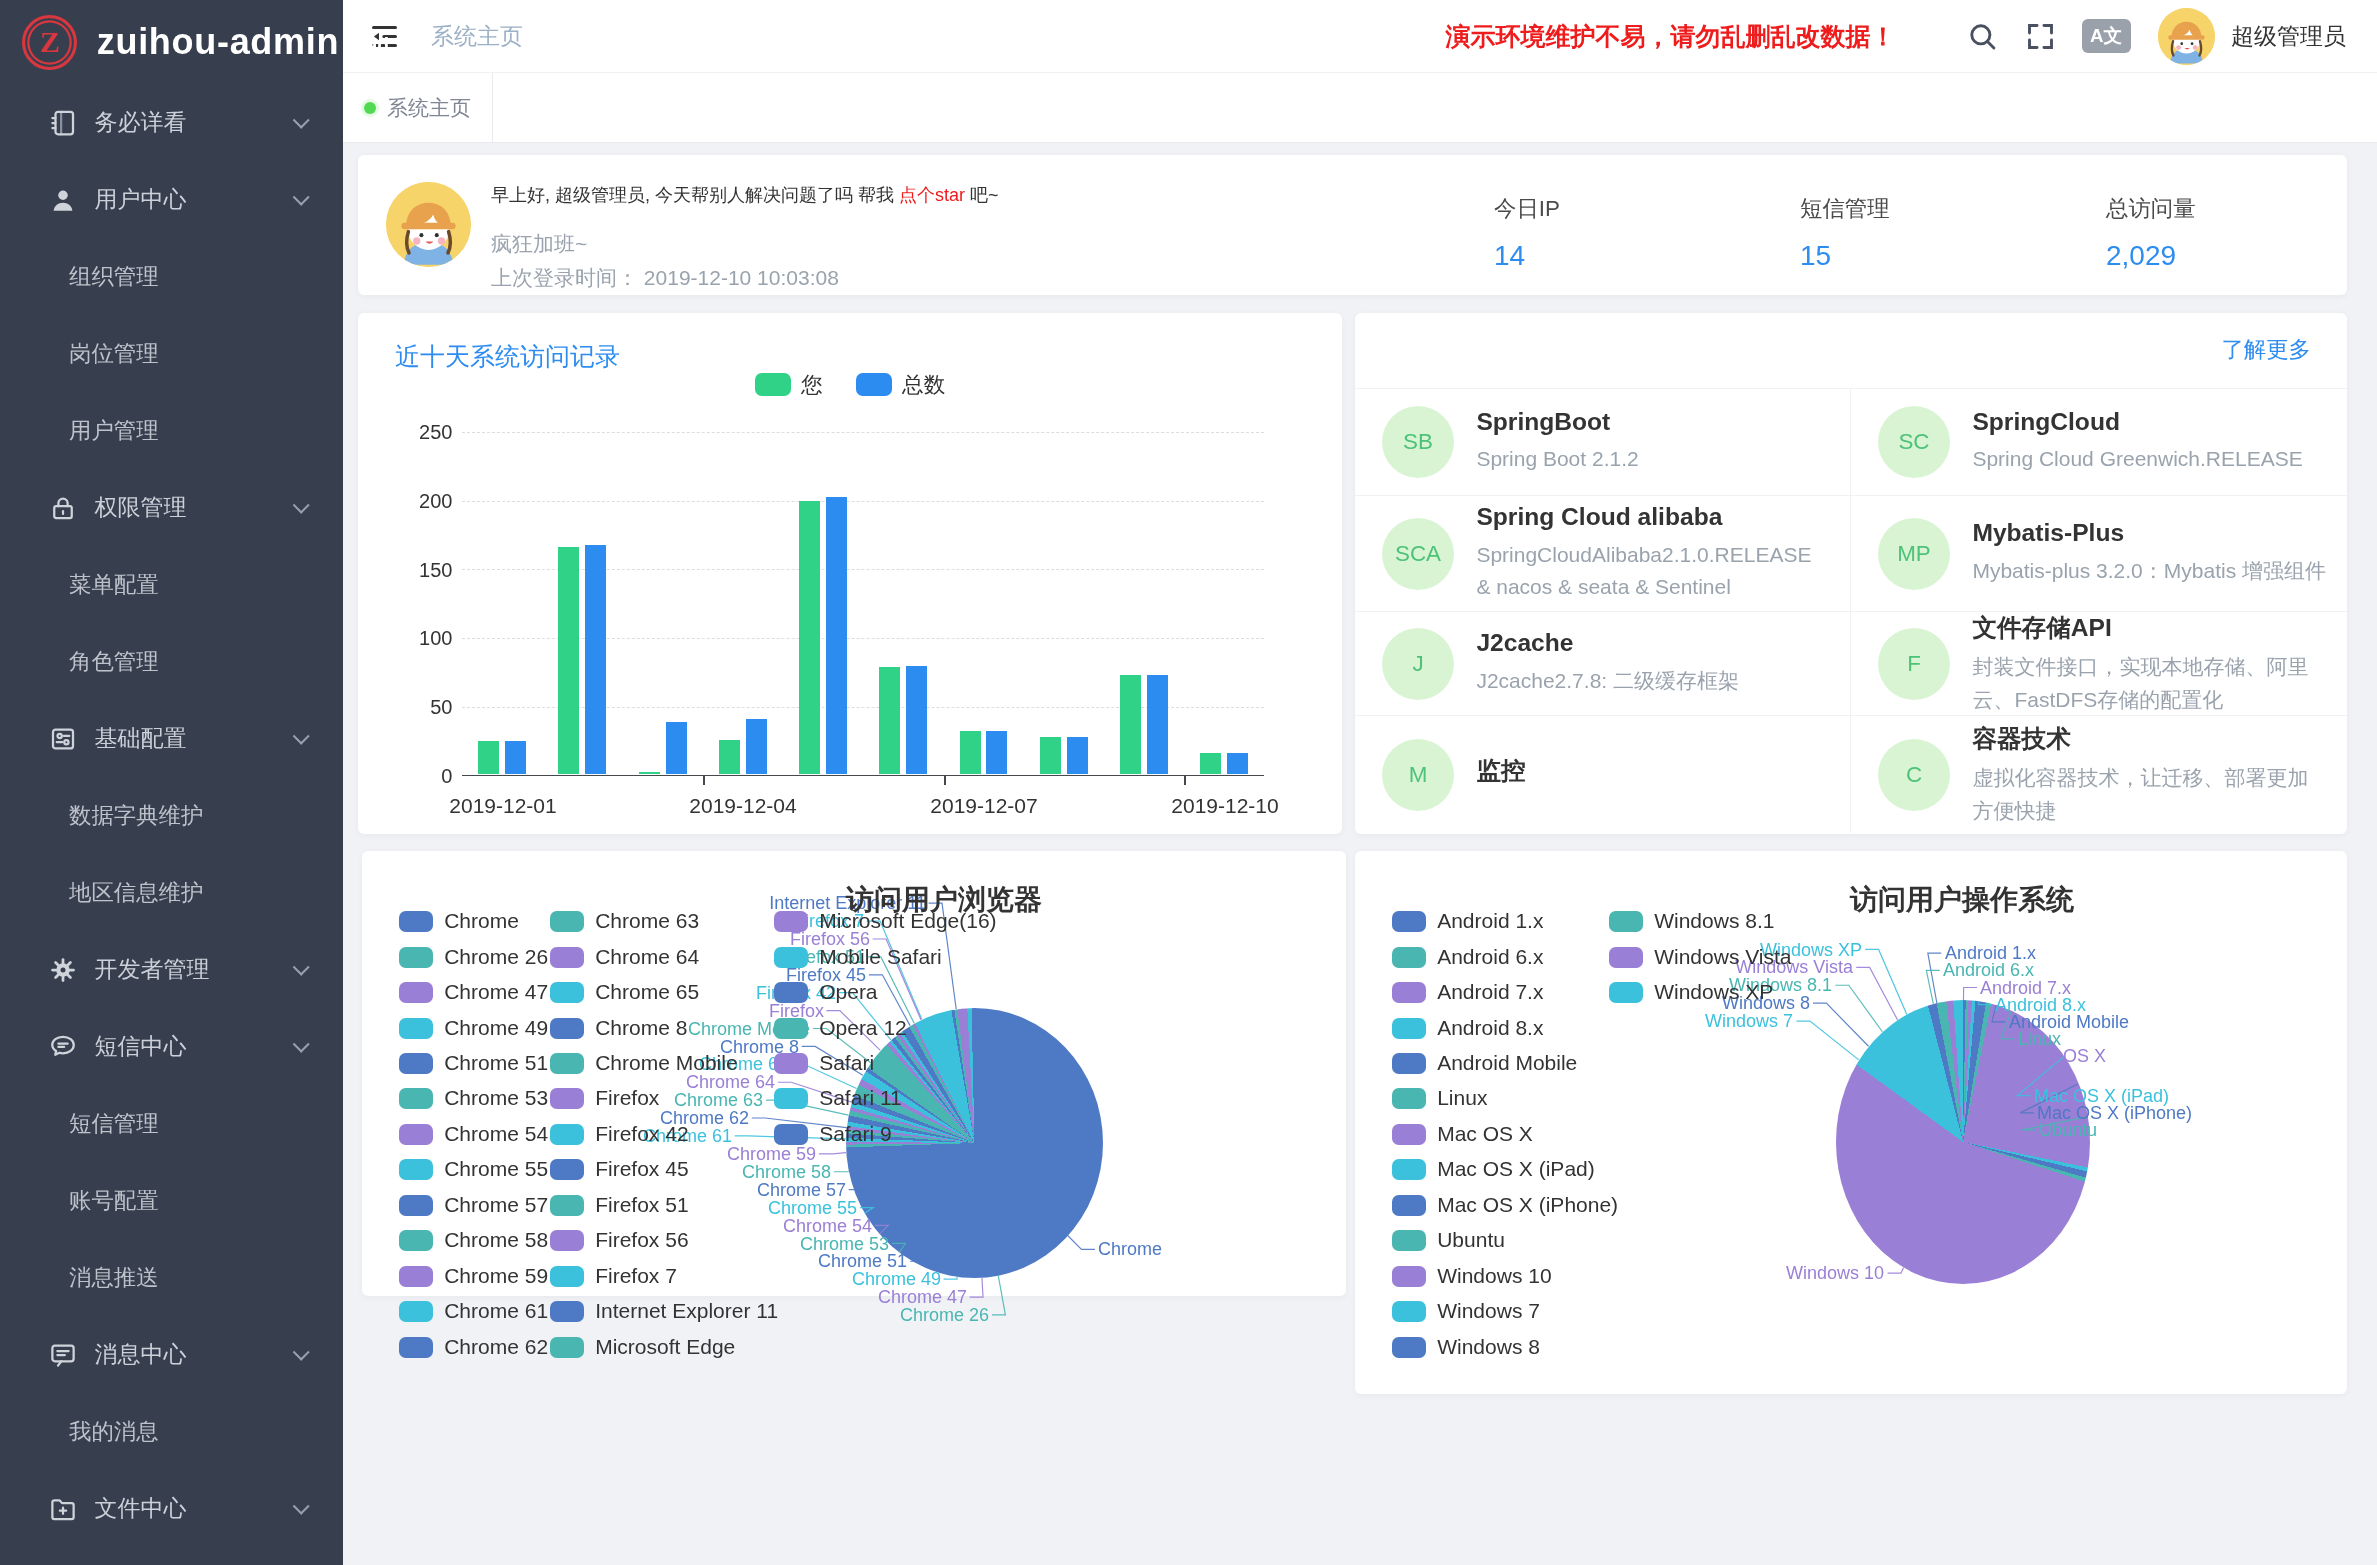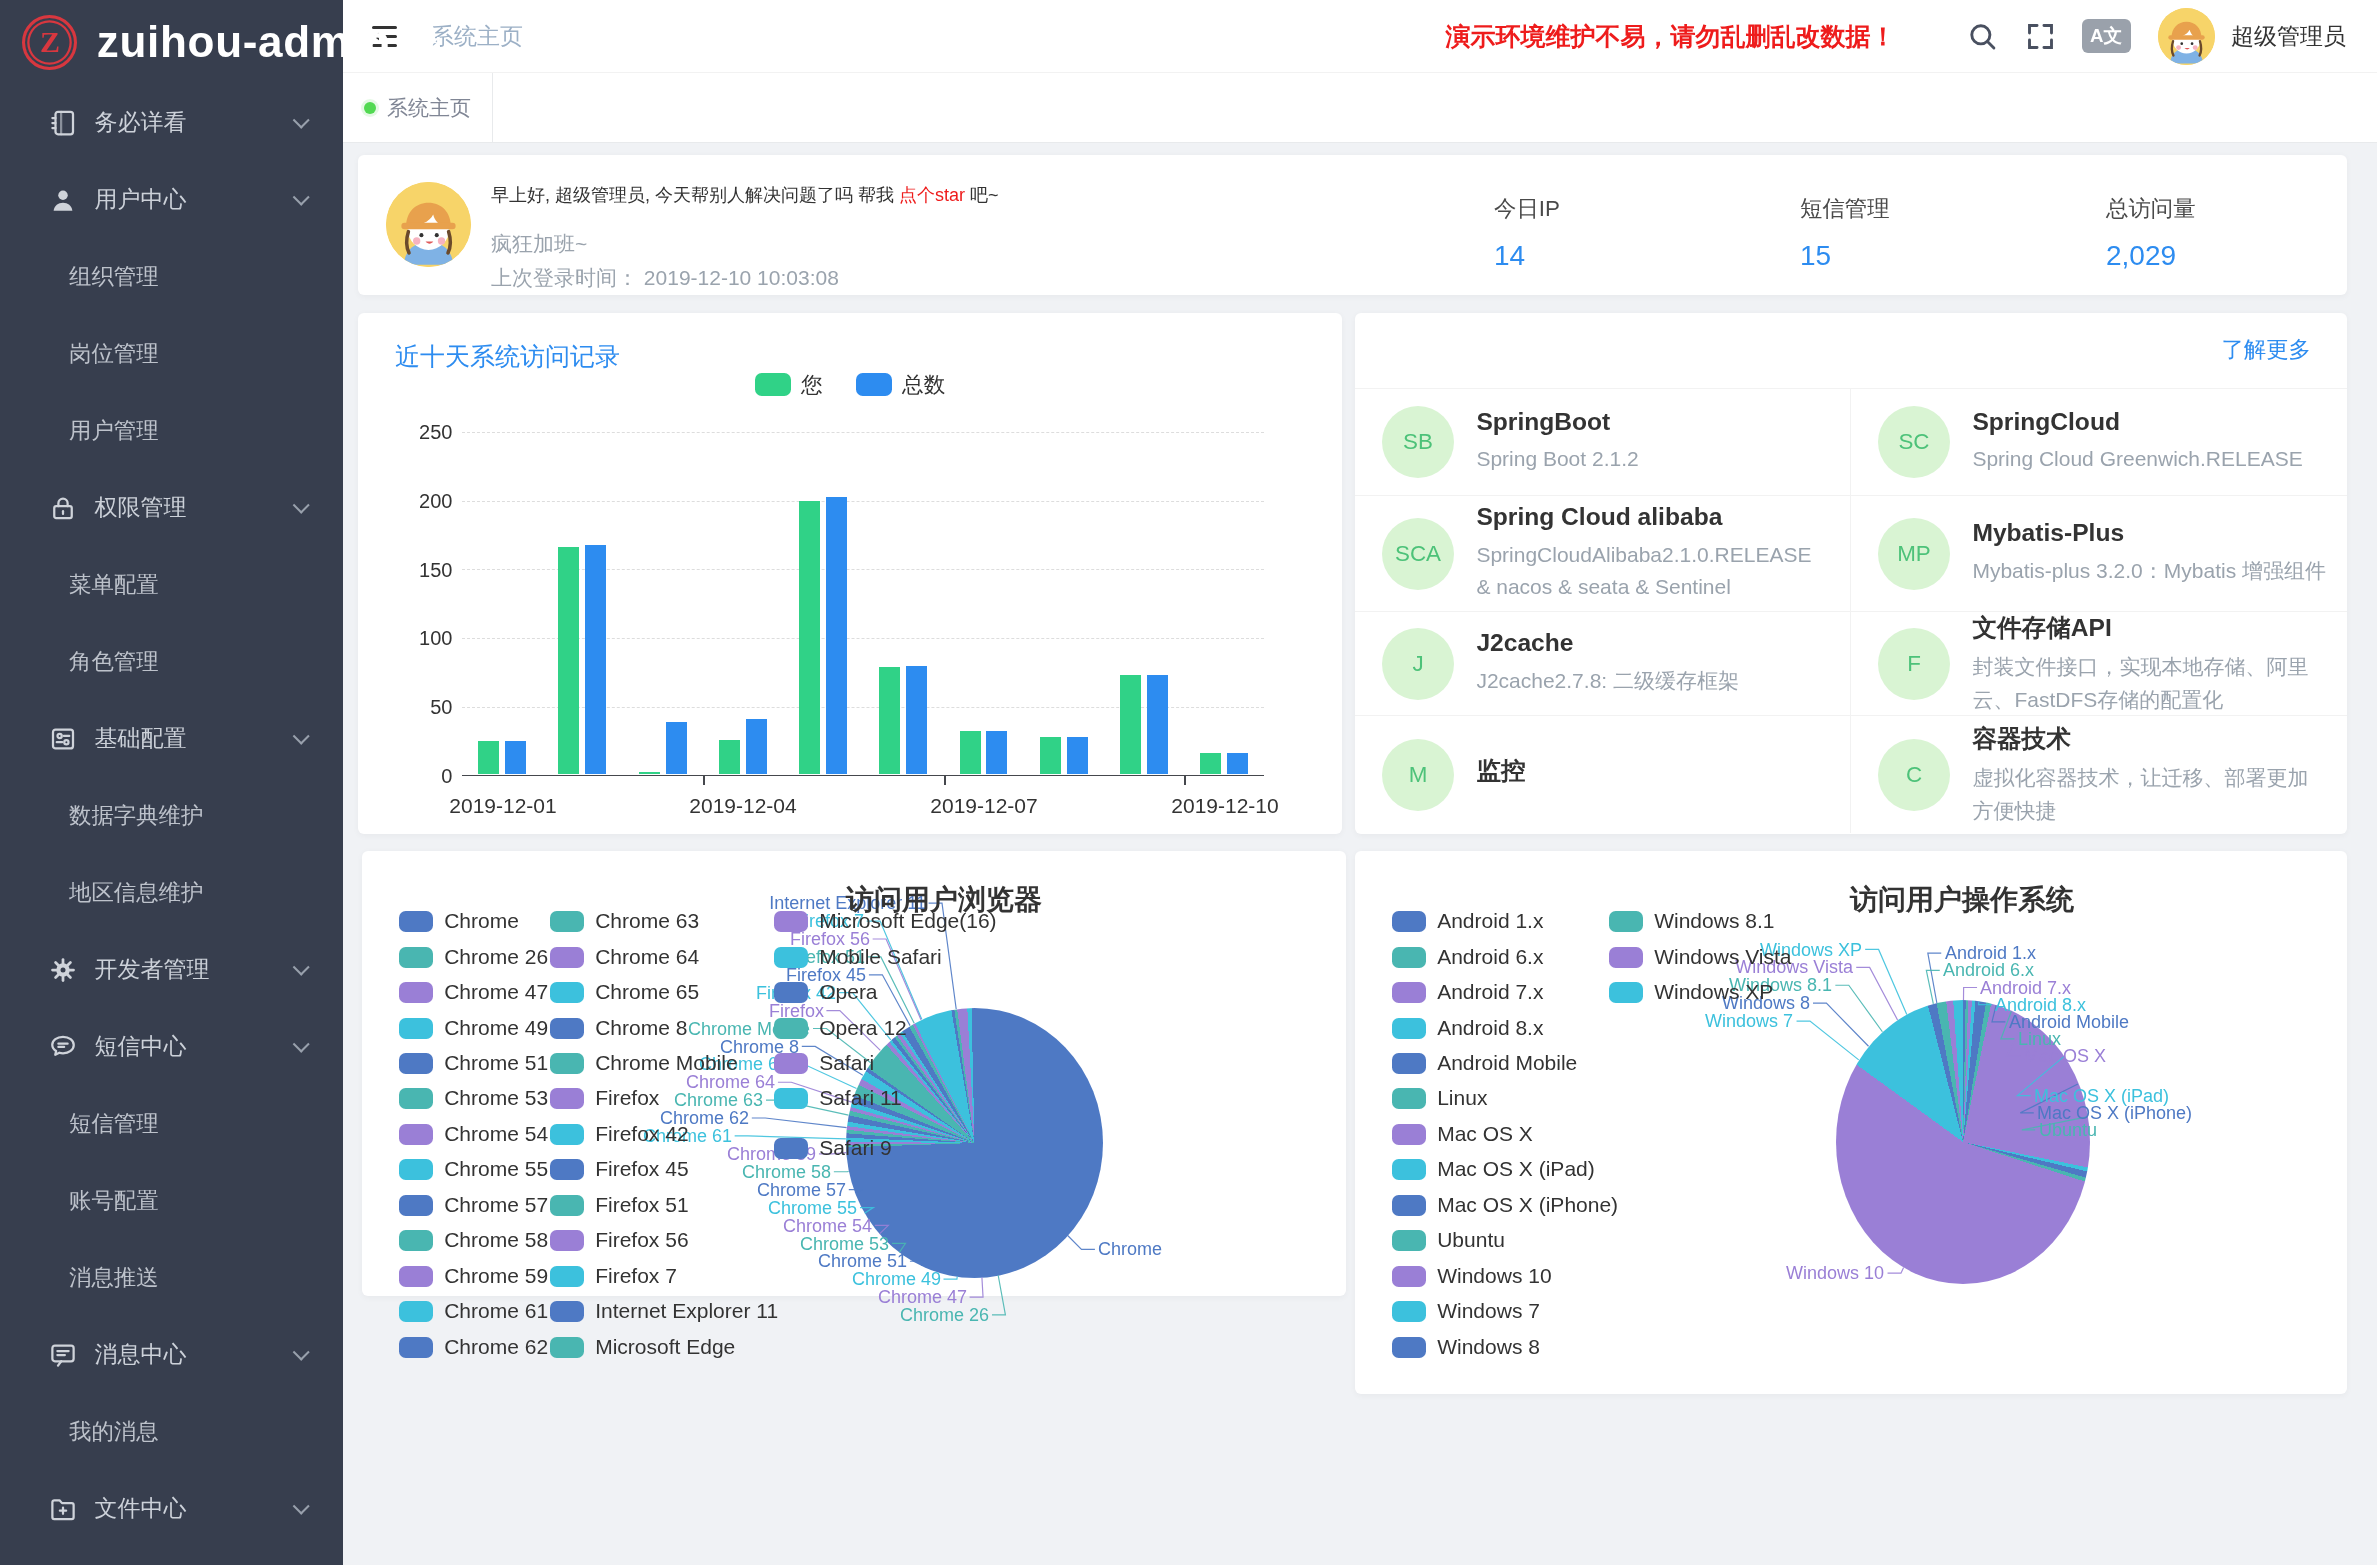--- a/index.html
+++ b/index.html
@@ -2,21 +2,21 @@
 <html style="font-size:12px"><head>
 <meta charset="utf-8">
 <style>
   html,body{margin:0;padding:0}
   body{width:2377px;height:1566px;font-family:"Liberation Sans",sans-serif;background:#f0f2f5;position:relative;overflow:hidden;-webkit-font-smoothing:antialiased}
   #app{position:absolute;inset:0}
   
   #sidebar{position:absolute;left:0;top:0;width:343px;height:1566px;background:#373e4e;z-index:10}
   #logo{height:84px;display:flex;align-items:center;padding-left:22.4px}
   #logo-badge{width:49px;height:49px;border-radius:50%;border:3px solid #d8373f;box-shadow:inset 0 0 0 2.2px #373e4e,inset 0 0 0 4.5px #d8373f;display:flex;align-items:center;justify-content:center;color:#d8373f;font-weight:bold;font-size:30px;font-family:"Liberation Serif",serif;flex:none}
-  #logo-text{color:#fff;font-size:44px;font-weight:bold;margin-left:19.4px;letter-spacing:0.7px;white-space:nowrap}
+  #logo-text{color:#fff;font-size:36px;font-weight:bold;margin-left:19.4px;letter-spacing:0.7px;white-space:nowrap}
   #logo-cloud{color:#fff;font-size:19.4px;font-weight:bold;margin-left:9px;margin-top:6px}
   .side-item{position:relative;height:77px;display:flex;align-items:center;color:#ccd1d9;font-size:23px;cursor:pointer}
   .side-item .ic{width:30px;height:30px;margin-left:48px;margin-right:16.4px;flex:none}
   .side-item .ic svg{width:100%;height:100%;fill:none;stroke:#cfd3da;stroke-width:1.8;stroke-linecap:round;stroke-linejoin:round}
   .side-item.sub{padding-left:69px;color:#bdc2cb;font-size:22.4px}
   .side-item .chev{position:absolute;right:36px;top:50%;width:10.4px;height:10.4px;border-right:2.2px solid #98a0ac;border-bottom:2.2px solid #98a0ac;transform:translateY(-70%) rotate(45deg)}
   
   #topbar{position:absolute;left:343px;top:0;width:2034px;height:72px;background:#fff;display:flex;align-items:center;z-index:9}
   #menu-toggle{margin-left:25px;width:33px;height:33px;cursor:pointer;flex:none}
   #menu-toggle svg{width:100%;height:100%;fill:none;stroke:#333;stroke-width:2.2;stroke-linecap:round}
@@ -563,21 +563,21 @@
         <span class="lt">Opera 12</span>
       </div>
       <div class="lgd" style="left: 412px; top: 200px;">
         <span class="sw" style="background: rgb(154, 127, 214);"></span>
         <span class="lt">Safari</span>
       </div>
       <div class="lgd" style="left: 412px; top: 235px;">
         <span class="sw" style="background: rgb(60, 193, 221);"></span>
         <span class="lt">Safari 11</span>
       </div>
-      <div class="lgd" style="left: 412px; top: 271px; margin-top: 14px;">
+      <div class="lgd" style="left: 412px; top: 271px;">
         <span class="sw" style="background: rgb(78, 121, 196);"></span>
         <span class="lt">Safari 9</span>
       </div>
       <div class="plabel" style="top: 52px; color: rgb(78, 121, 196); right: 420px;">Internet Explorer 11</div>
       <div class="plabel" style="top: 70px; color: rgb(60, 193, 221); right: 482px;">Firefox 7</div>
       <div class="plabel" style="top: 88px; color: rgb(154, 127, 214); right: 476px;">Firefox 56</div>
       <div class="plabel" style="top: 106px; color: rgb(73, 182, 177); right: 481px;">Firefox 51</div>
       <div class="plabel" style="top: 124px; color: rgb(78, 121, 196); right: 480px;">Firefox 45</div>
       <div class="plabel" style="top: 142px; color: rgb(60, 193, 221); right: 510px;">Firefox 42</div>
       <div class="plabel" style="top: 160px; color: rgb(154, 127, 214); right: 522px;">Firefox</div>

